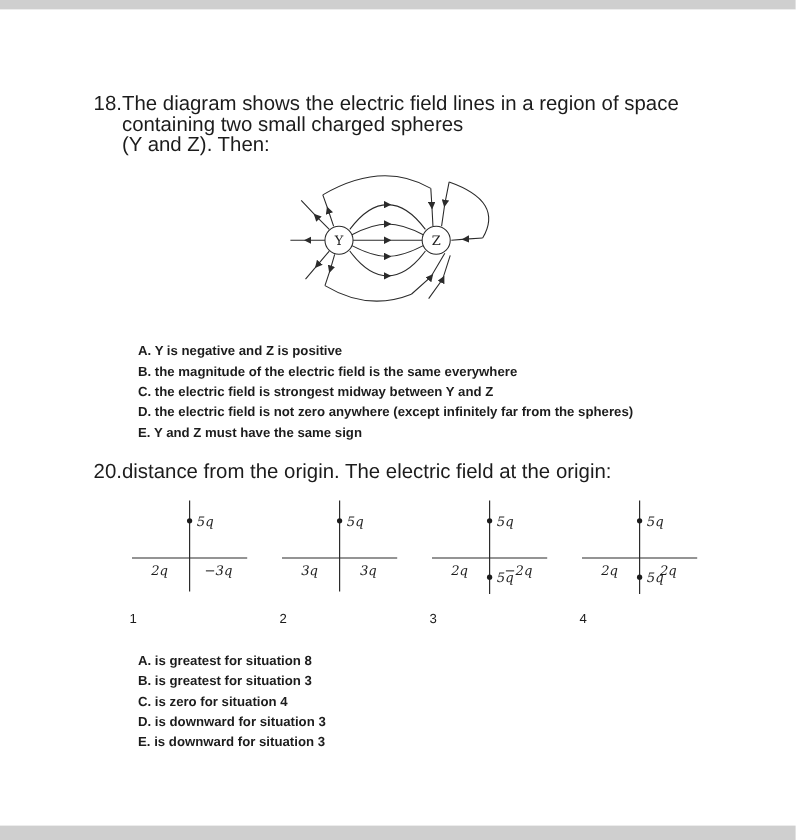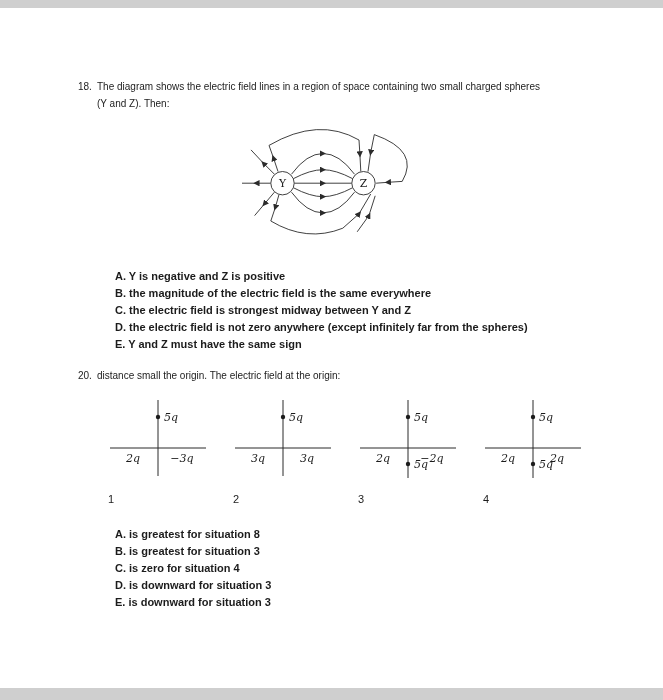--- a/index.html
+++ b/index.html
@@ -8,21 +8,21 @@
     background:#ffffff;color:#1c1c1c;
     font-family:"Liberation Sans",sans-serif;
   }
   .edge-bar{position:absolute;left:0;width:663px;background:#cfcfcf;}
   .edge-top{top:0;height:8px;}
   .edge-bottom{bottom:0;height:12px;}
   .content{
     position:absolute;top:8px;left:0;right:0;bottom:12px;
     box-sizing:border-box;padding:70px 40px 0 78px;background:#ffffff;
   }
-  .qrow{display:flex;font-size:10px;line-height:17px;}
+  .qrow{display:flex;font-size:17px;line-height:17px;}
   .qnum{flex:0 0 19px;}
   .qtext{flex:1;}
   .options{margin:20px 0 0 37px;font-size:11px;font-weight:bold;}
   .option{line-height:17px;}
   .field-diagram{margin:10px 0 2px 128px;}
   .diagrams-row{display:flex;gap:25px;margin:14px 0 0 30px;}
   .cdiag{width:100px;text-align:left;}
   .cdiag .num{margin-top:2px;font-size:11px;line-height:14px;}
   .q19{margin-top:14px;}
   svg{display:block;}
@@ -91,21 +91,21 @@
       <div class="option">C. the electric field is strongest midway between Y and Z</div>
       <div class="option">D. the electric field is not zero anywhere (except infinitely far from the spheres)</div>
       <div class="option">E. Y and Z must have the same sign</div>
     </div>
   </section>
 
   <section class="q19">
     <div class="qrow">
       <span class="qnum">20.</span>
       <div class="qtext">
-        <div>distance small the origin. The electric field at the origin:</div>
+        <div>distance from the origin. The electric field at the origin:</div>
       </div>
     </div>
 
     <div class="diagrams-row">
 
       <div class="cdiag">
         <svg viewBox="0 0 100 92" width="100" height="92">
           <line class="axis" x1="50" y1="2" x2="50" y2="78"></line>
           <line class="axis" x1="2" y1="50" x2="98" y2="50"></line>
           <circle cx="50" cy="19" r="2.2" fill="#1c1c1c"></circle>

